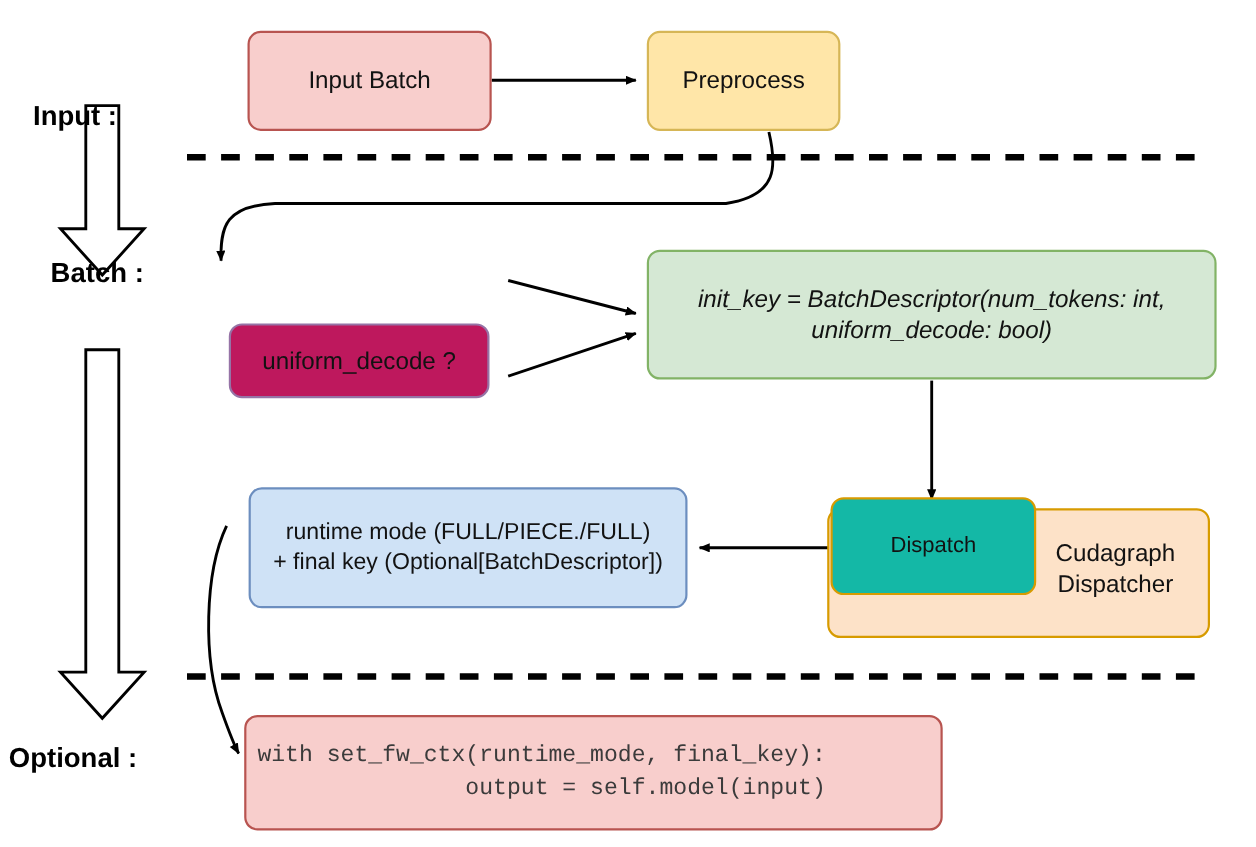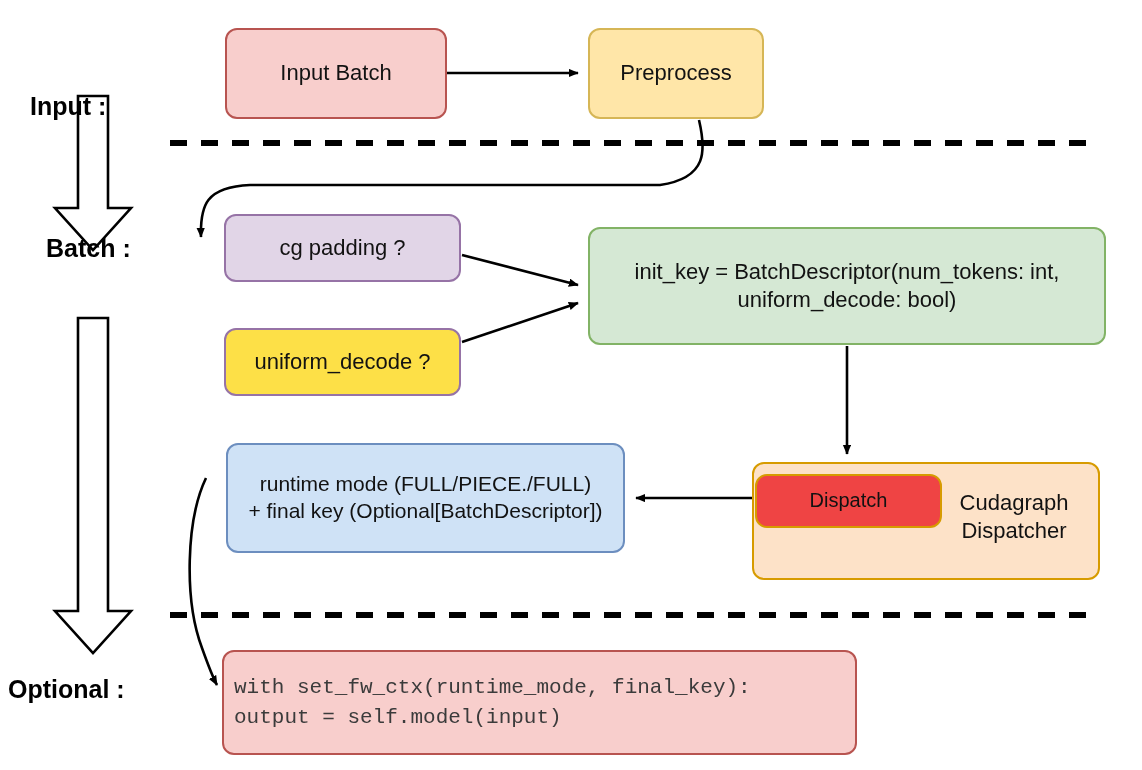--- a/index.html
+++ b/index.html
@@ -56,59 +56,60 @@
   }
   .n-preprocess {
     left: 588px; top: 28px; width: 176px; height: 91px;
     background: #ffe6a8; border-color: #d6b656;
   }
   .n-cg-padding {
     left: 224px; top: 214px; width: 237px; height: 68px;
     background: #e1d5e7; border-color: #9673a6;
   }
   .n-uniform-decode {
-    left: 224px; top: 294px; width: 237px; height: 68px;
-    background: #fde047; border-color: #9673a6; margin-top: 34px;
+    left: 208px; top: 294px; width: 237px; height: 68px;
+    background: #be185d; border-color: #9673a6;
   }
   .n-init-key {
     left: 588px; top: 227px; width: 518px; height: 118px;
     background: #d5e8d4; border-color: #82b366;
     font-size: 22px;
+    font-style: italic;
   }
   .n-dispatcher-outer {
     left: 752px; top: 462px; width: 348px; height: 118px;
     background: #fde2c8; border-color: #d79b00;
     align-items: center; justify-content: flex-end;
     padding-right: 9px;
     z-index: 1;
   }
   .n-dispatcher-outer .node-text { text-align: center; width: 150px; margin-bottom: 8px;}
   .n-dispatch-inner {
-    left: 755px; top: 474px; width: 187px; height: 54px;
-    background: #ef4444; border-color: #d79b00;
+    left: 755px; top: 452px; width: 187px; height: 89px;
+    background: #14b8a6; border-color: #d79b00;
     font-size: 20px;
     z-index: 2;
   }
   .n-runtime-mode {
     left: 226px; top: 443px; width: 399px; height: 110px;
     background: #cfe2f6; border-color: #6c8ebf;
     font-size: 21px;
   }
   .n-code {
     left: 222px; top: 650px; width: 635px; height: 105px;
     background: #f8cecc; border-color: #b85450;
     font-family: "Liberation Mono", monospace;
     font-size: 21px;
     color: #3b3b3b;
     justify-content: flex-start;
     text-align: left;
     padding-left: 10px;
     line-height: 1.42;
   }
-  .n-code .node-text { text-align: left; }
+  .n-code .node-text { text-align: right; }
 
   .lbl-input   { left: 30px;  top: 56px; margin-top: 36px;  }
   .lbl-plan    { left: 46px;  top: 234px; }
   .lbl-execute { left: 8px;   top: 675px; }
 </style>
 </head>
 <body>
 
 <div id="canvas">
 
@@ -149,23 +150,20 @@
   <div class="stage-label lbl-execute">Optional :</div>
 
   <div class="node n-input-batch">
     <span class="node-text">Input Batch</span>
   </div>
 
   <div class="node n-preprocess">
     <span class="node-text">Preprocess</span>
   </div>
 
-  <div class="node n-cg-padding">
-    <span class="node-text">cg padding ?</span>
-  </div>
 
   <div class="node n-uniform-decode">
     <span class="node-text">uniform_decode ?</span>
   </div>
 
   <div class="node n-init-key">
     <span class="node-text">init_key = BatchDescriptor(num_tokens: int,
 uniform_decode: bool)</span>
   </div>
 

